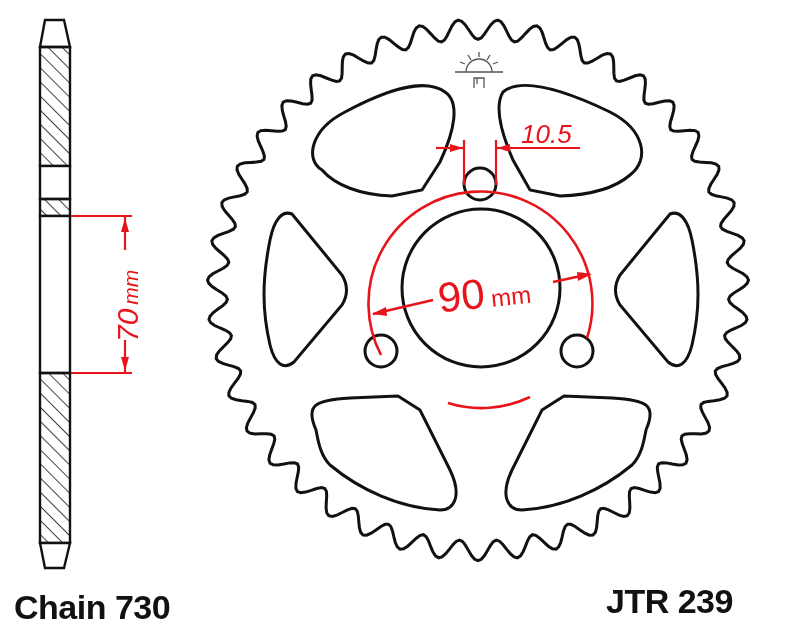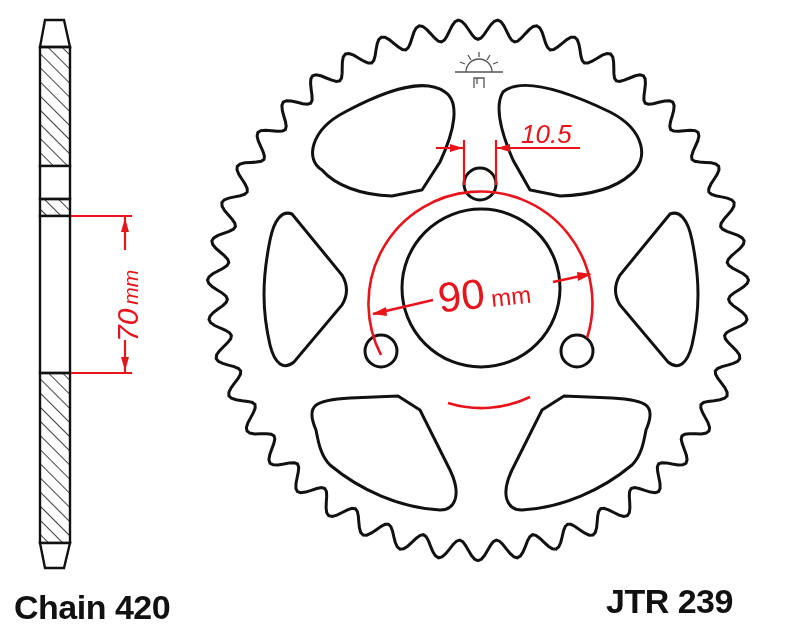--- a/index.html
+++ b/index.html
@@ -90,14 +90,14 @@
       <line x1="479" y1="52" x2="479" y2="57"></line>
       <line x1="468" y1="55" x2="471" y2="60"></line>
       <line x1="490" y1="55" x2="487" y2="60"></line>
       <line x1="460" y1="62" x2="465" y2="64"></line>
       <line x1="498" y1="62" x2="493" y2="64"></line>
       <path d="M474,88 L474,78 L484,78 L484,88 M477,78 L477,84"></path>
     </g>
   </g>
 </svg>
 
-<div class="label chain-label">Chain 420</div>
+<div class="label chain-label">Chain 730</div>
 <div class="label part-label">JTR 239</div>
 
 </body></html>

